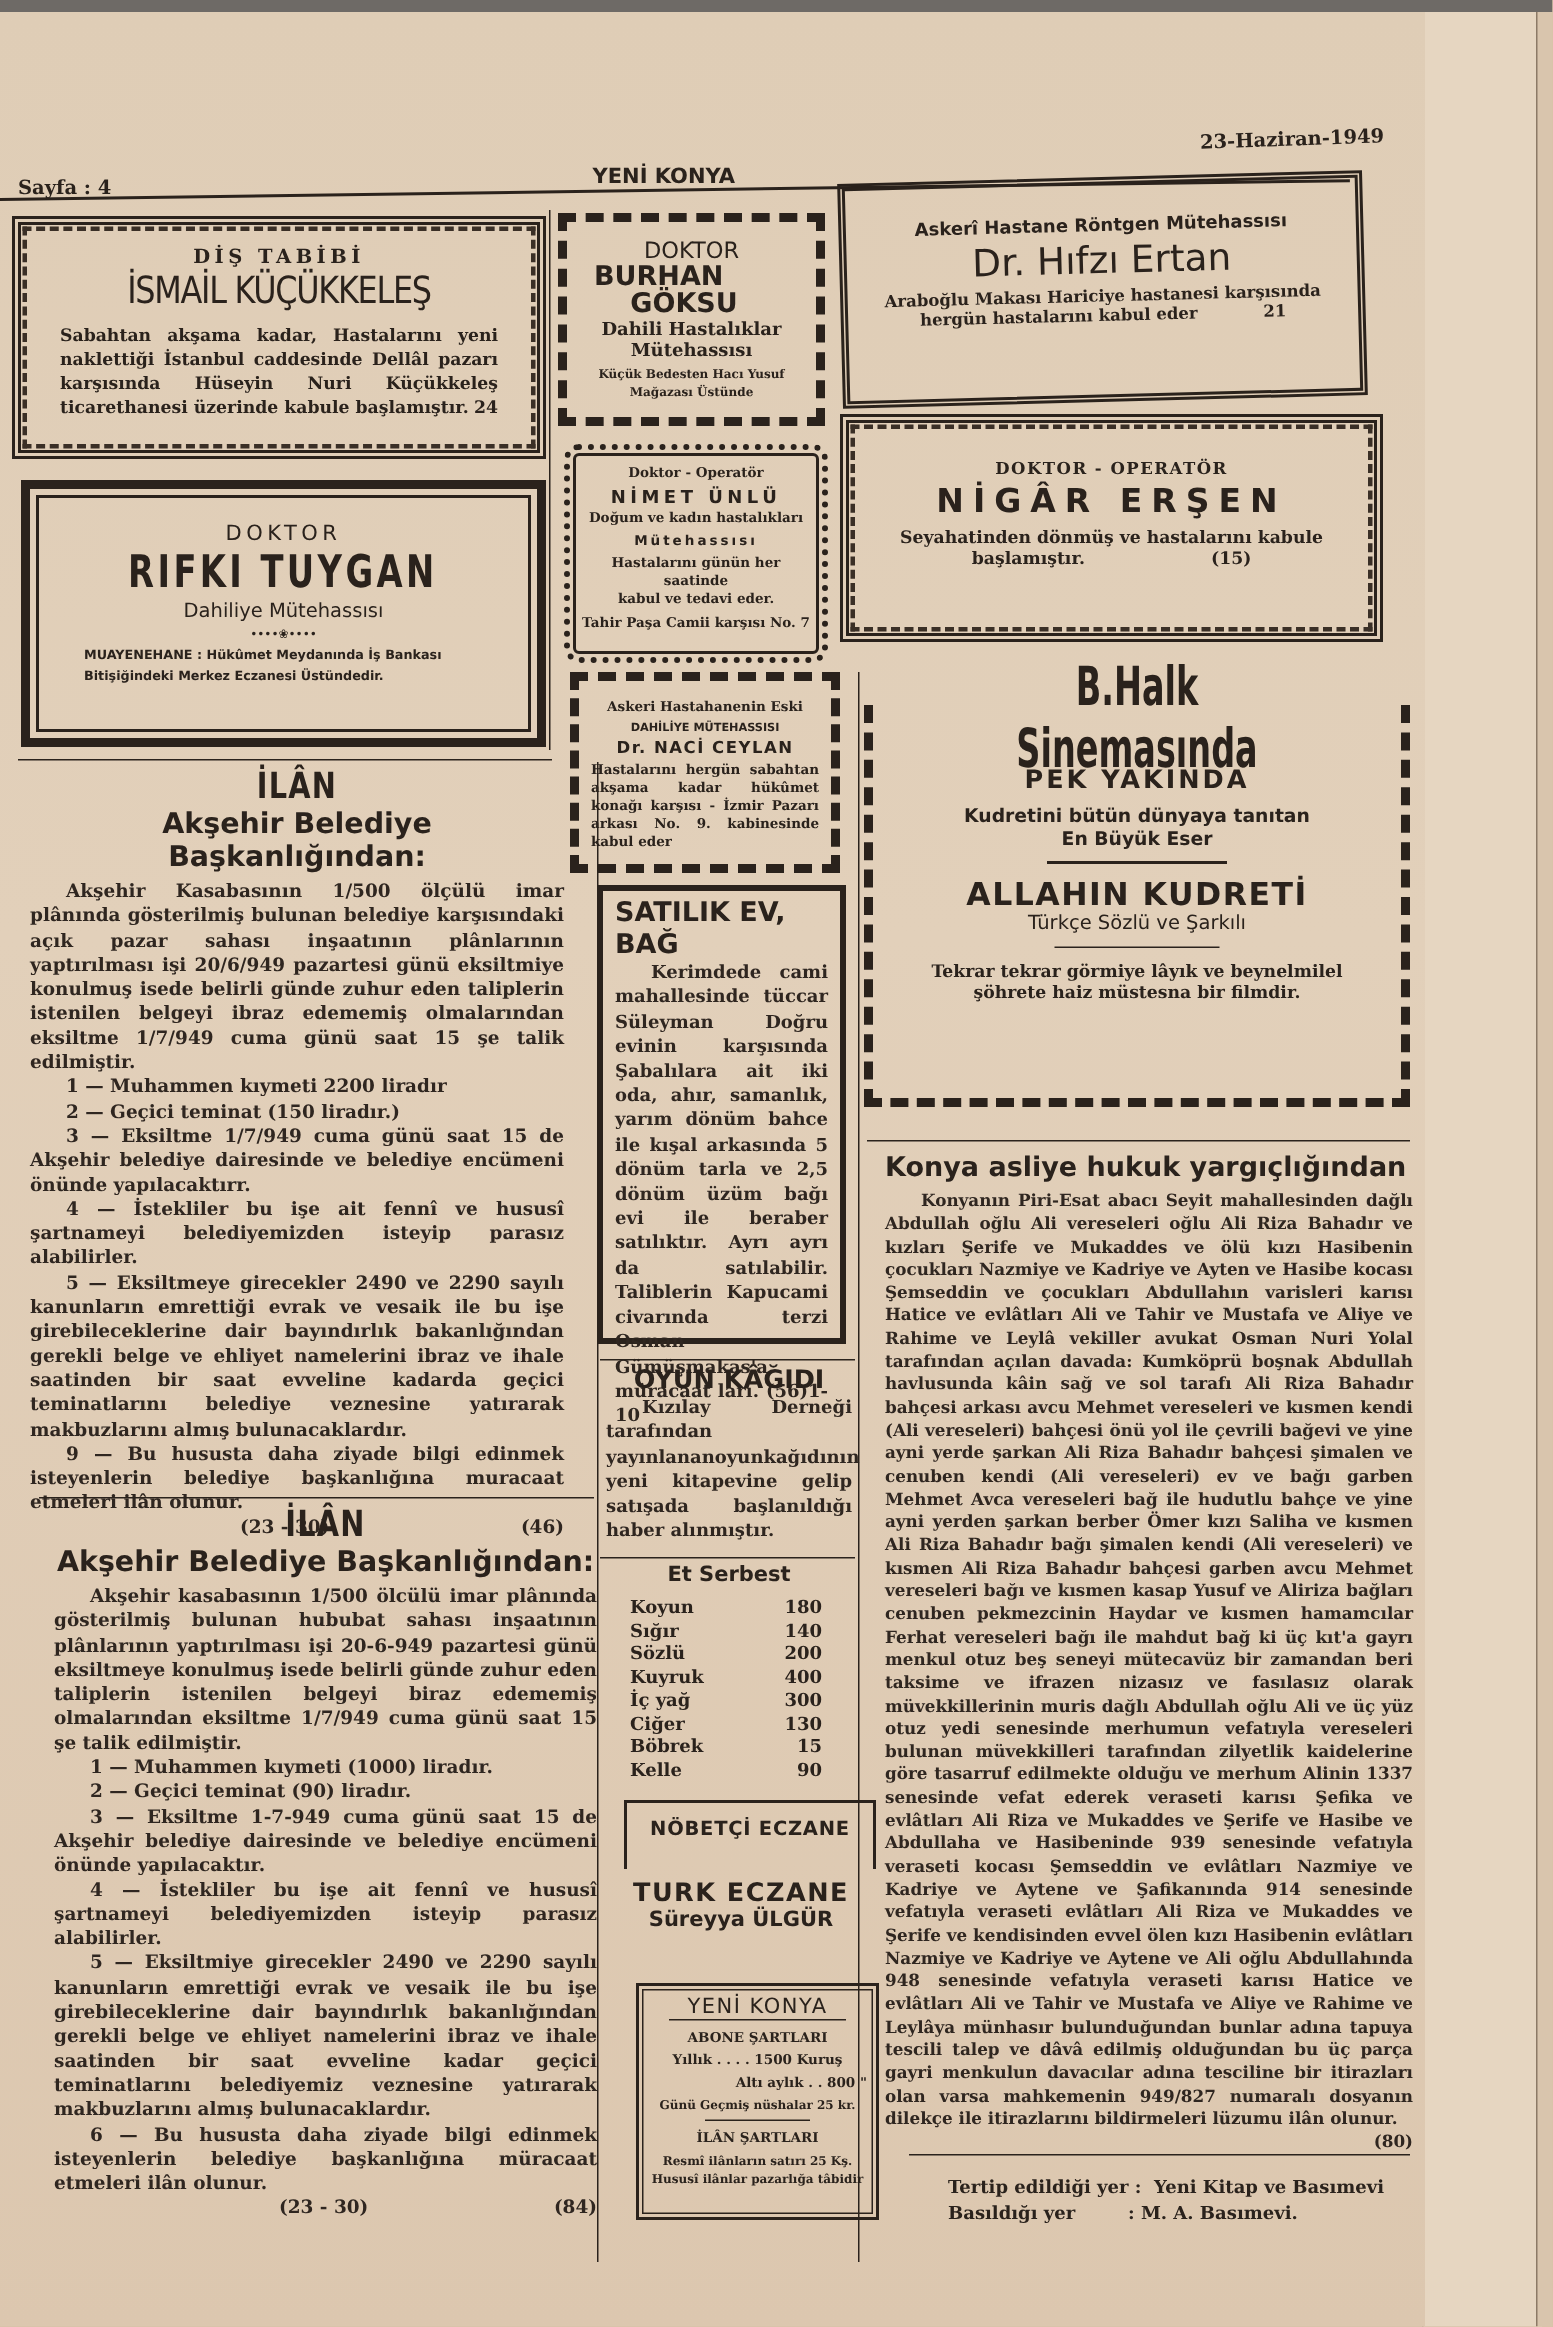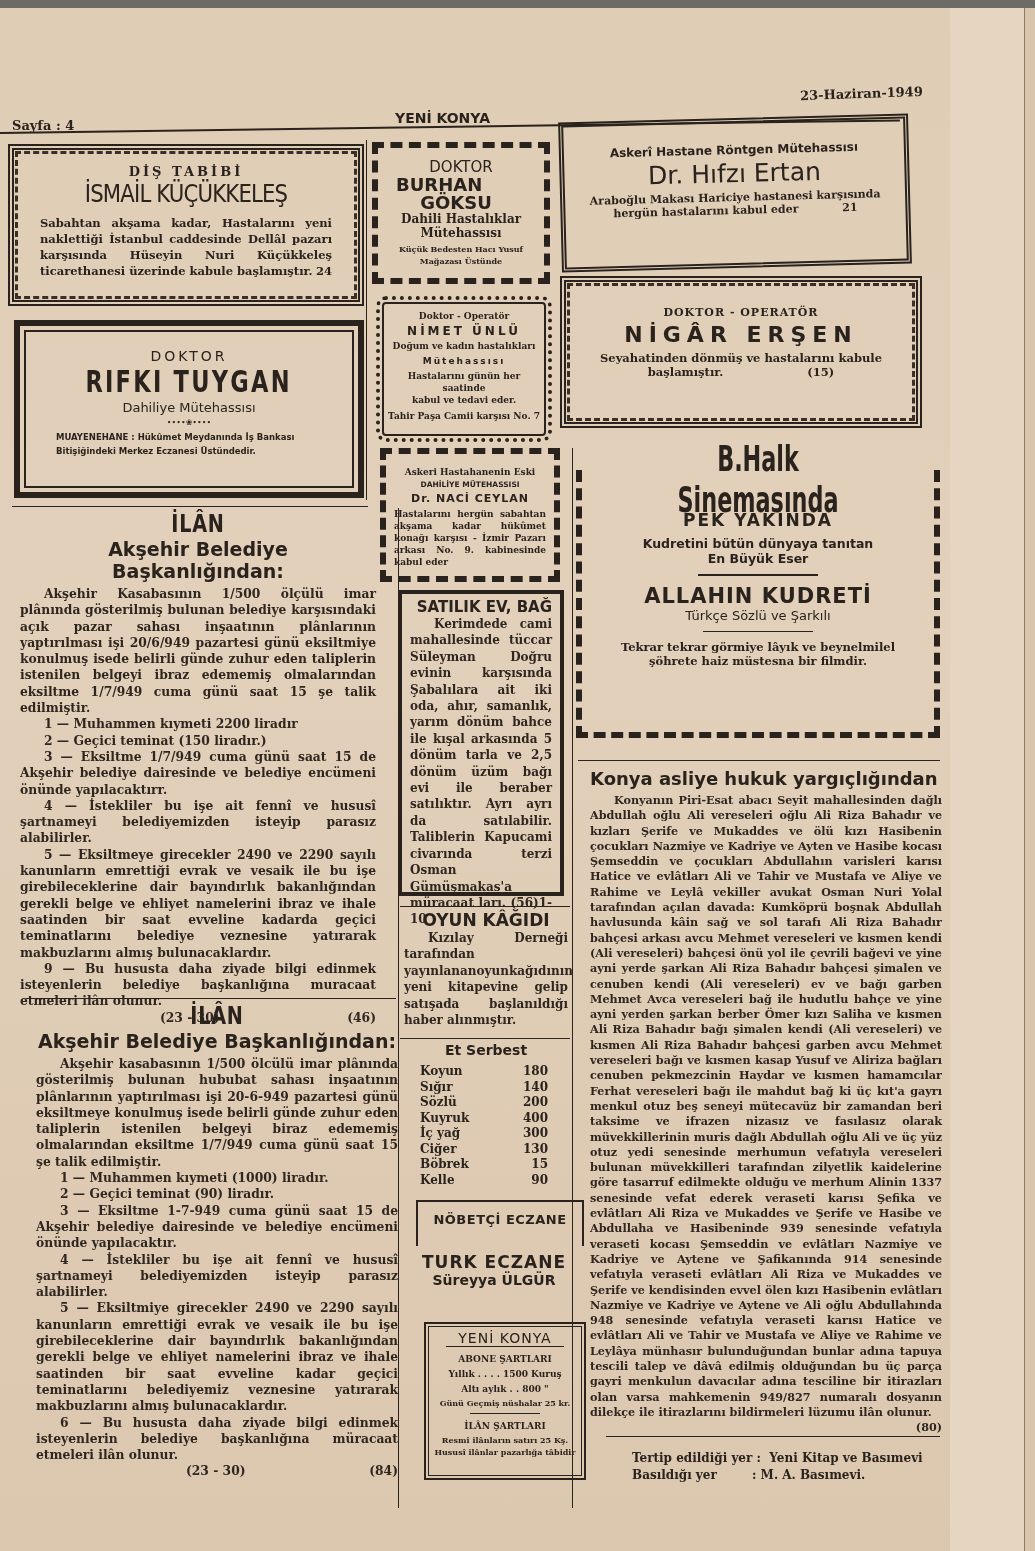--- a/index.html
+++ b/index.html
@@ -183,21 +183,21 @@
       <div class="item">5 — Eksiltmiye girecekler 2490 ve 2290 sayılı kanunların emrettiği evrak ve vesaik ile bu işe girebileceklerine dair bayındırlık bakanlığından gerekli belge ve ehliyet namelerini ibraz ve ihale saatinden bir saat evveline kadar geçici teminatlarını belediyemiz veznesine yatırarak makbuzlarını almış bulunacaklardır.</div>
       <div class="item">6 — Bu hususta daha ziyade bilgi edinmek isteyenlerin belediye başkanlığına müracaat etmeleri ilân olunur.</div>
       <div style="display:flex;justify-content:space-between;padding-left:150px;">
         <span>(23 - 30)</span>
         <span>(84)</span>
       </div>
     </div>
   </div>
 
   <div class="box" style="left:398px;top:582px;width:166px;height:306px;border:4px solid #2a221c;padding:4px 8px 0;text-align:left;">
-    <div class="sans b" style="font-size:15px;text-align:right;">SATILIK EV, BAĞ</div>
+    <div class="sans b" style="font-size:18px;">SATILIK EV, BAĞ</div>
     <div class="body-text just" style="font-size:12px;line-height:16.4px;">
       <p>Kerimdede cami mahallesinde tüccar Süleyman Doğru evinin karşısında Şabalılara ait iki oda, ahır, samanlık, yarım dönüm bahce ile kışal arkasında 5 dönüm tarla ve 2,5 dönüm üzüm bağı evi ile beraber satılıktır. Ayrı ayrı da satılabilir. Taliblerin Kapucami civarında terzi Osman Gümüşmakas'a müracaat ları. (56)1-10</p>
     </div>
   </div>
 
   <div class="rule" style="left:400px;top:898px;width:170px;height:1px;"></div>
   <div class="abs" style="left:404px;top:902px;width:164px;">
     <div class="sans b center" style="font-size:17px;">OYUN KÂĞIDI</div>
     <div class="body-text just" style="font-size:12px;line-height:16.4px;">
       <p>Kızılay Derneği tarafından yayınlananoyunkağıdının yeni kitapevine gelip satışada başlanıldığı haber alınmıştır.</p>
@@ -246,21 +246,21 @@
   </div>
   <div class="abs center" style="left:404px;top:1244px;width:180px;">
     <div class="sans b" style="font-size:17px;letter-spacing:1px;">TURK ECZANE</div>
     <div class="sans b" style="font-size:14px;">Süreyya ÜLGÜR</div>
   </div>
 
   <div class="box" style="left:424px;top:1314px;width:162px;height:158px;border:2px solid #2a221c;outline:1px solid #2a221c;outline-offset:-5px;padding:6px 6px 0;">
     <div class="sans" style="font-size:14px;letter-spacing:1px;border-bottom:1px solid #2a221c;margin:0 14px 4px;">YENİ KONYA</div>
     <div class="small" style="line-height:16px;">ABONE ŞARTLARI</div>
     <div class="small" style="line-height:15px;">Yıllık . . . . 1500 Kuruş</div>
-    <div class="small" style="line-height:15px;">Altı aylık . . 800 "</div>
+    <div class="small" style="line-height:15px;text-align:right;">Altı aylık . . 800 "</div>
     <div class="small" style="font-size:8px;">Günü Geçmiş nüshalar 25 kr.</div>
     <div style="width:70px;height:1px;background:#2a221c;margin:4px auto;"></div>
     <div class="small" style="line-height:16px;">İLÂN ŞARTLARI</div>
     <div class="small" style="font-size:8px;">Resmî ilânların satırı 25 Kş.</div>
     <div class="small" style="font-size:8px;">Hususî ilânlar pazarlığa tâbidir</div>
   </div>
 
   <div class="rule" style="left:578px;top:752px;width:362px;height:1px;"></div>
   <div class="abs" style="left:590px;top:760px;width:352px;">
     <div class="sans b" style="font-size:18px;margin-bottom:4px;">Konya asliye hukuk yargıçlığından</div>

